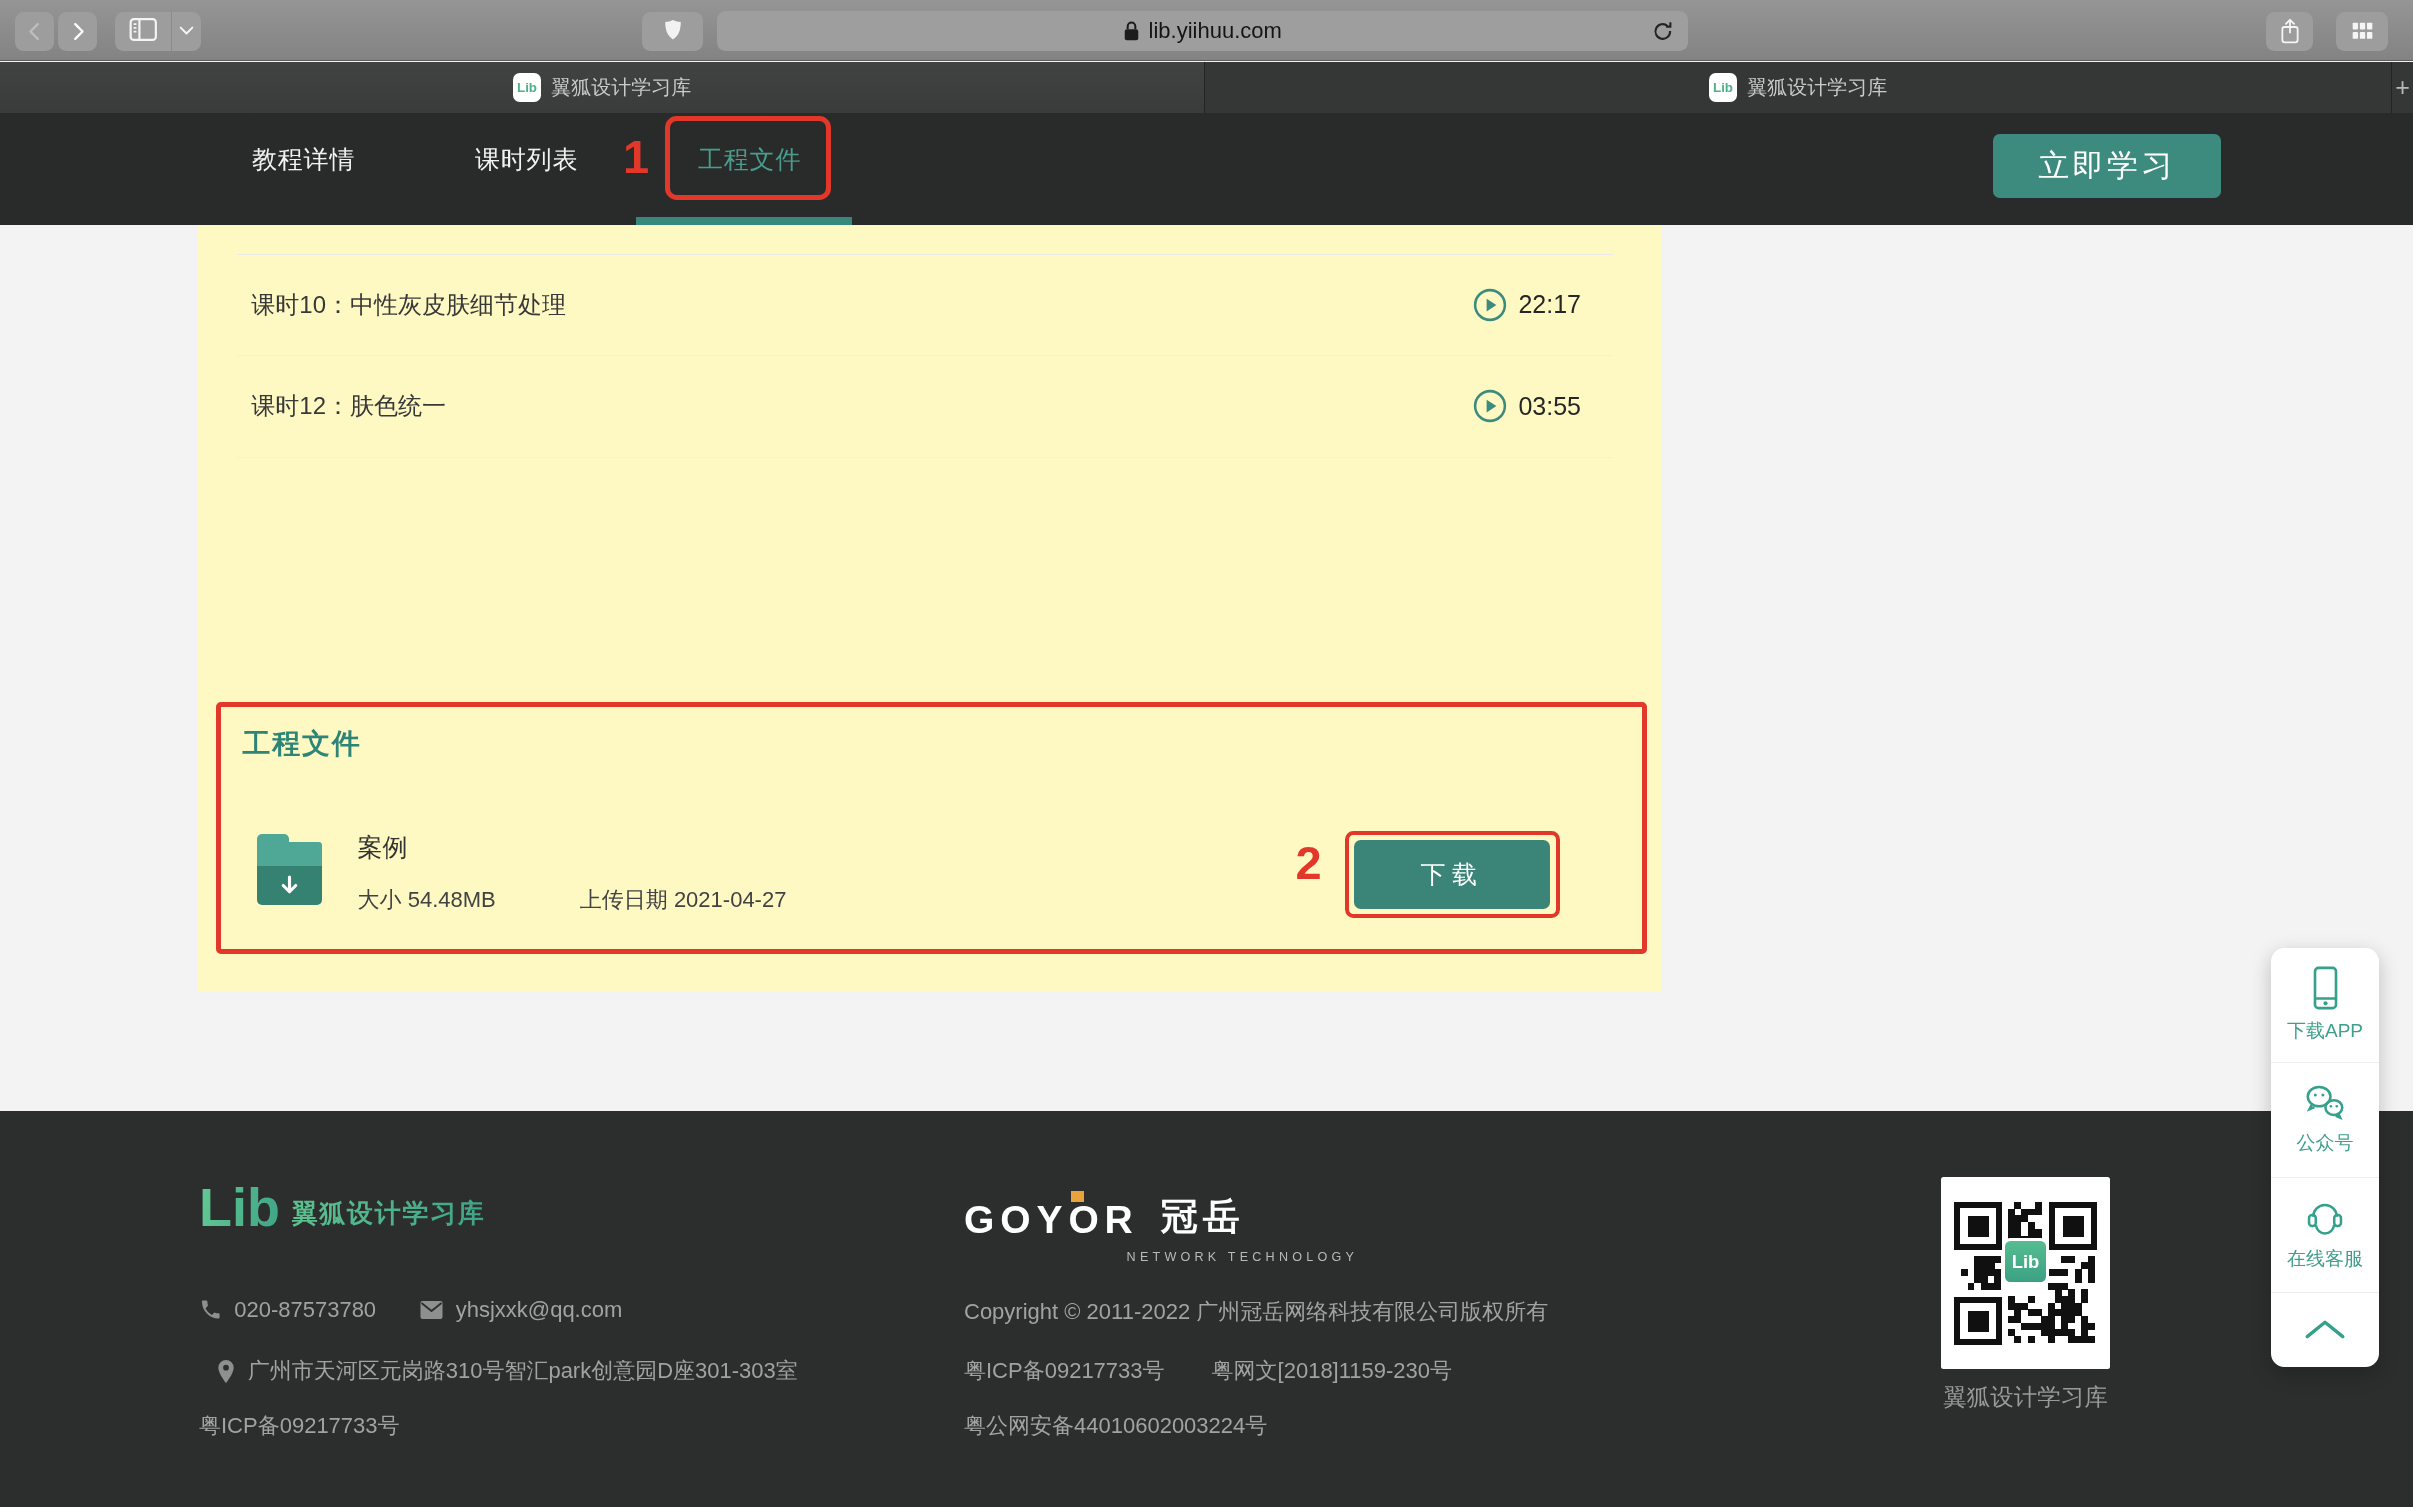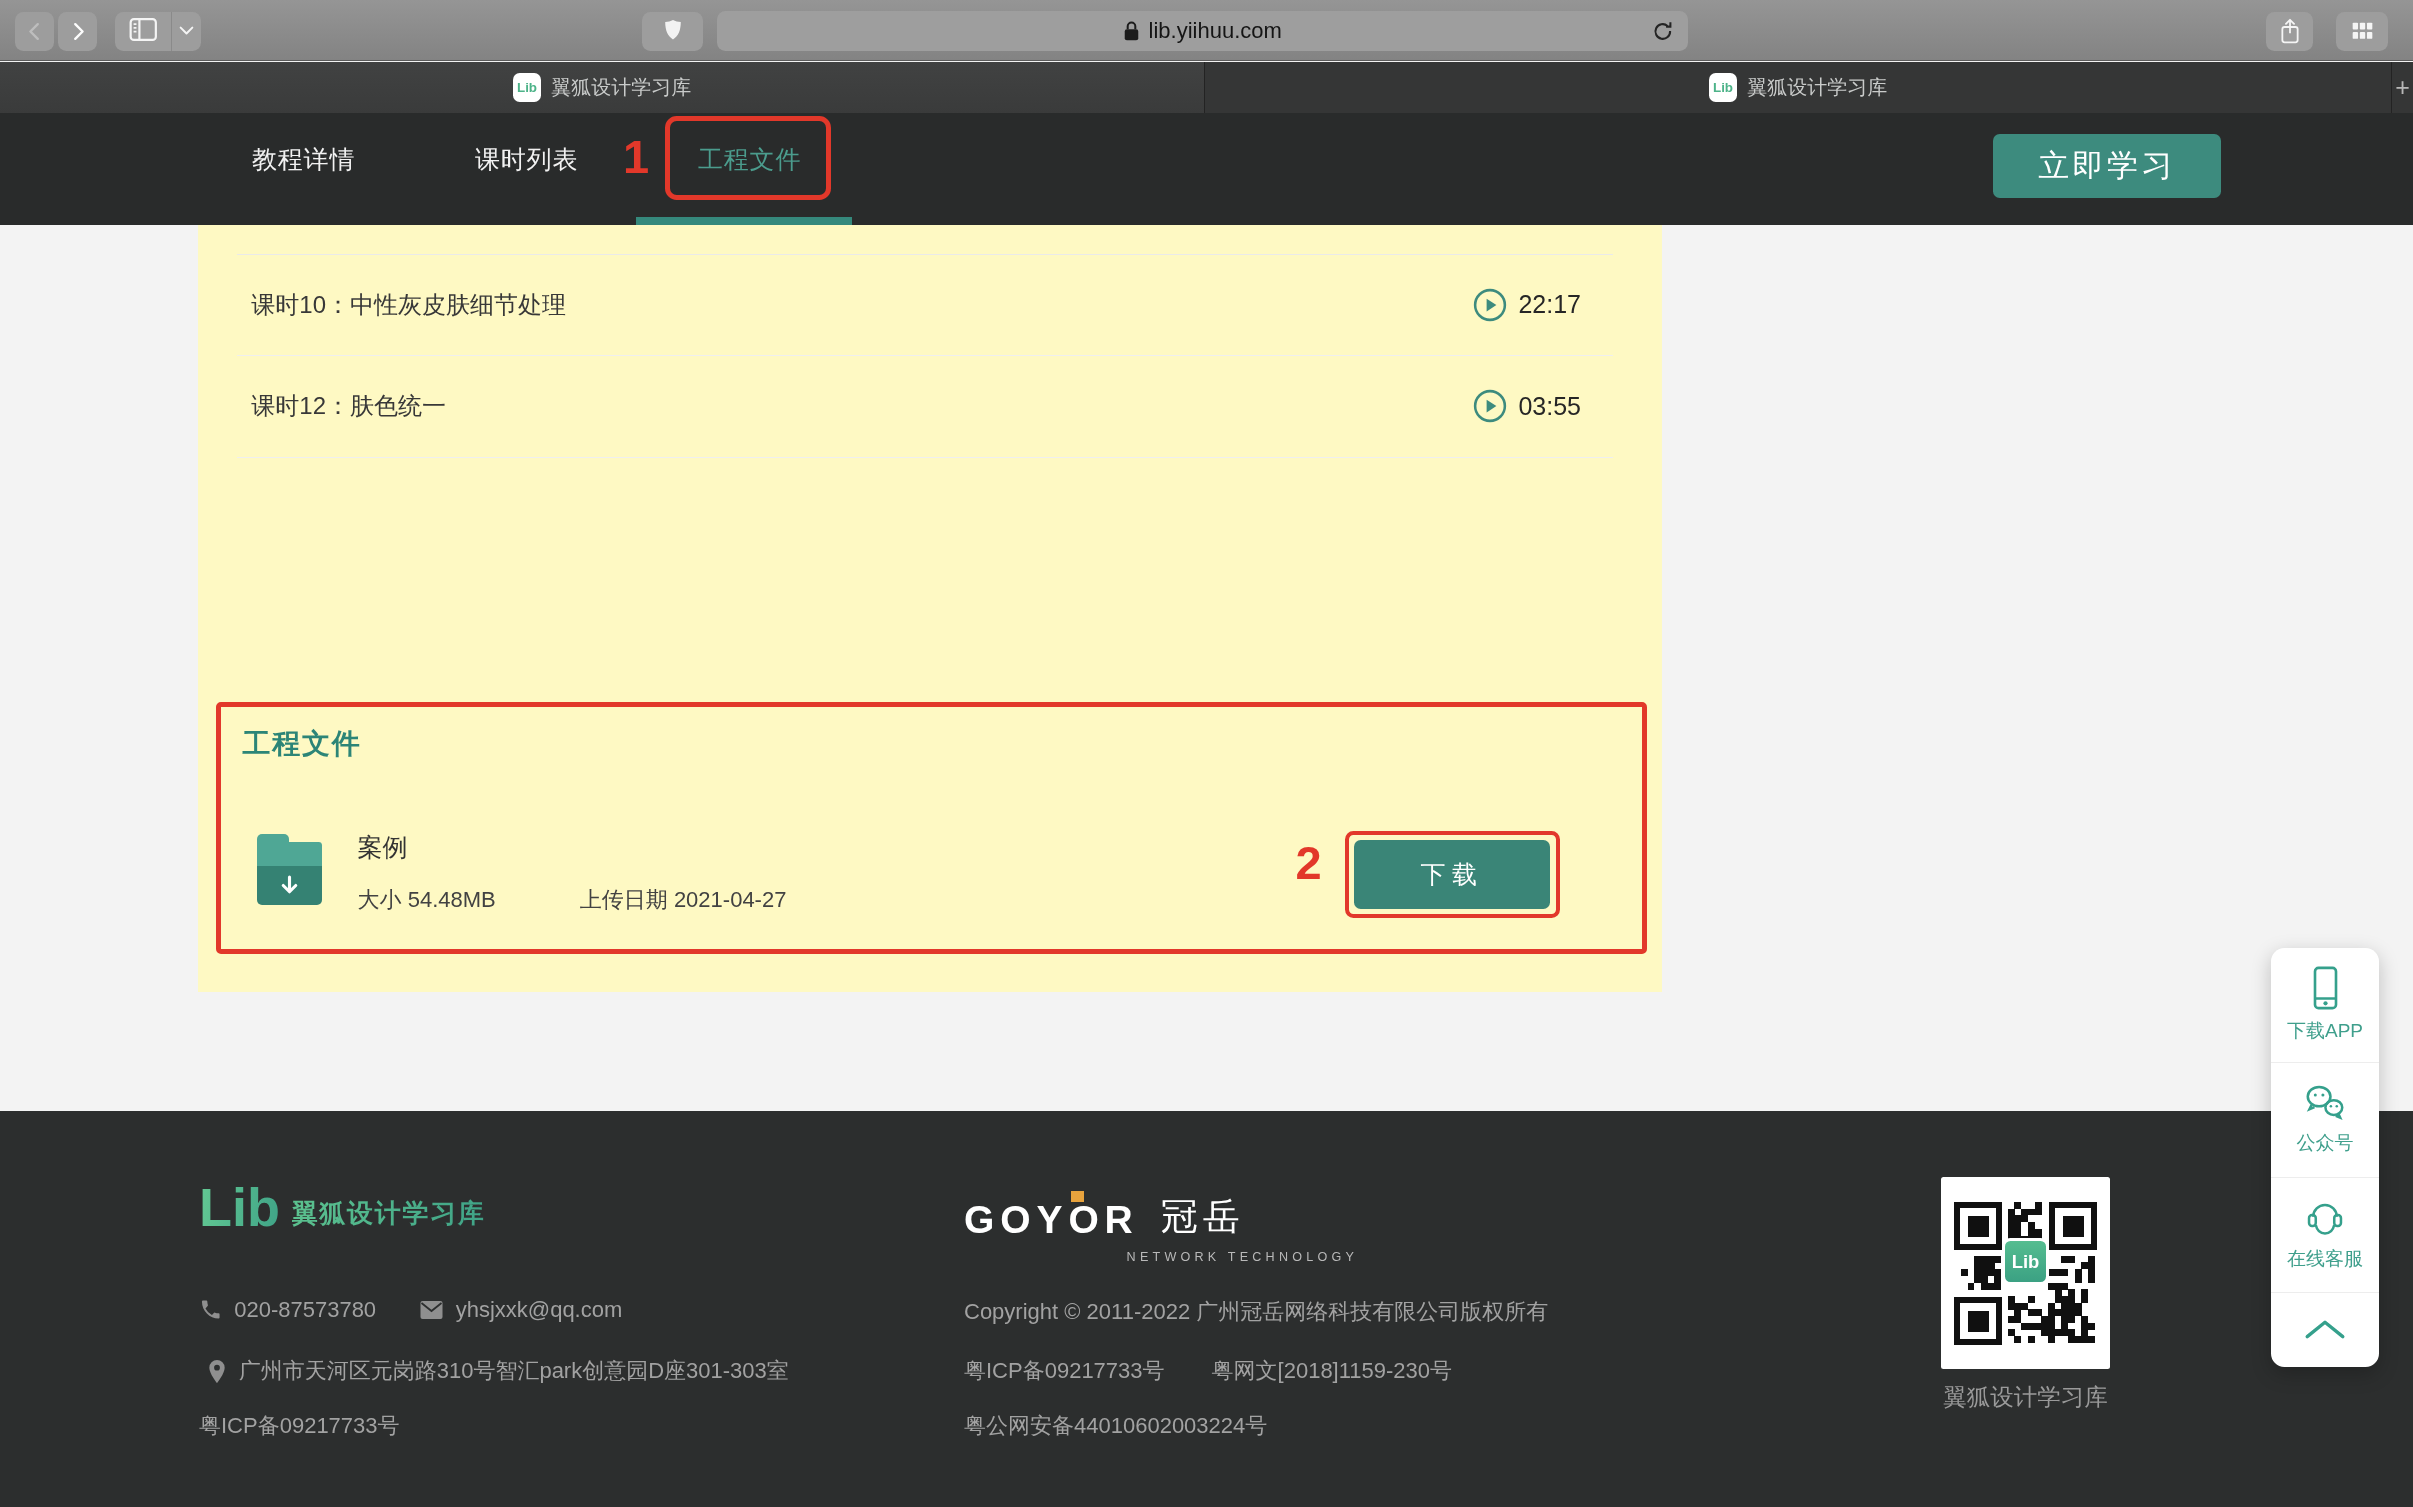--- a/index.html
+++ b/index.html
@@ -84,26 +84,26 @@
   
   .sitefooter{position:absolute;left:0;top:1111px;width:2413px;height:397px;background:#2c2e2e;color:#9a9a9a;}
   .f-logo{position:absolute;left:199px;top:74px;display:flex;align-items:flex-end;gap:11.7px;}
   .f-logo .lib{font-size:54px;font-weight:bold;line-height:.85;
     background:linear-gradient(100deg,#63c993,#3fa387);-webkit-background-clip:text;background-clip:text;color:transparent;}
   .f-logo .libname{font-size:26px;font-weight:bold;letter-spacing:1.7px;
     background:linear-gradient(100deg,#5cc28f,#3fa387);-webkit-background-clip:text;background-clip:text;color:transparent;}
   .f-row{position:absolute;display:flex;align-items:center;gap:11.7px;font-size:22px;color:#a2a2a2;}
   .f-row svg{color:#8f8f8f;flex:none;}
   .row-phone{left:199px;top:186px;} .row-mail{left:419px;top:186px;}
-  .row-addr{left:207px;top:245px;} .row-icp-l{left:199px;top:300px;}
+  .row-addr{left:216px;top:245px;} .row-icp-l{left:199px;top:300px;}
   .goyor{position:absolute;left:964px;top:81px;}
   .goyor-row{display:flex;align-items:flex-end;gap:22px;}
   .goyor-en{font-size:39px;font-weight:bold;color:#fff;letter-spacing:5.9px;position:relative;}
   .goyor-dot{position:absolute;left:107px;top:-6.7px;width:12.6px;height:11px;background:#e8a33d;}
-  .goyor-cn{font-size:37px;font-weight:normal;color:#fff;letter-spacing:5px;}
+  .goyor-cn{font-size:37px;font-weight:bold;color:#fff;letter-spacing:5px;}
   .goyor-sub{font-size:12.6px;letter-spacing:4.2px;color:#b9b9b9;margin-top:8.4px;text-align:right;width:394px;}
   .row-copy{left:964px;top:186px;} .row-icp-m{left:964px;top:245px;gap:47px;} .row-sec{left:964px;top:300px;}
   .qr-box{position:absolute;left:1941px;top:66px;width:169px;height:192px;background:#fff;border-radius:2.5px;}
   .qr-grid{position:absolute;left:13.4px;top:25px;width:143px;height:143px;}
   .qm{position:absolute;width:6.7px;height:6.7px;background:#101010;}
   .qf{position:absolute;width:48px;height:48px;border:6.7px solid #101010;}
   .qf::after{content:"";position:absolute;inset:7.5px;background:#101010;}
   .qf1{left:0;top:0;} .qf2{right:0;top:0;} .qf3{left:0;bottom:0;}
   .qr-logo{position:absolute;left:61px;top:61px;width:47px;height:47px;border:3.4px solid #fff;border-radius:8.4px;
     background:linear-gradient(#55bd90,#3ba183);display:flex;align-items:center;justify-content:center;

